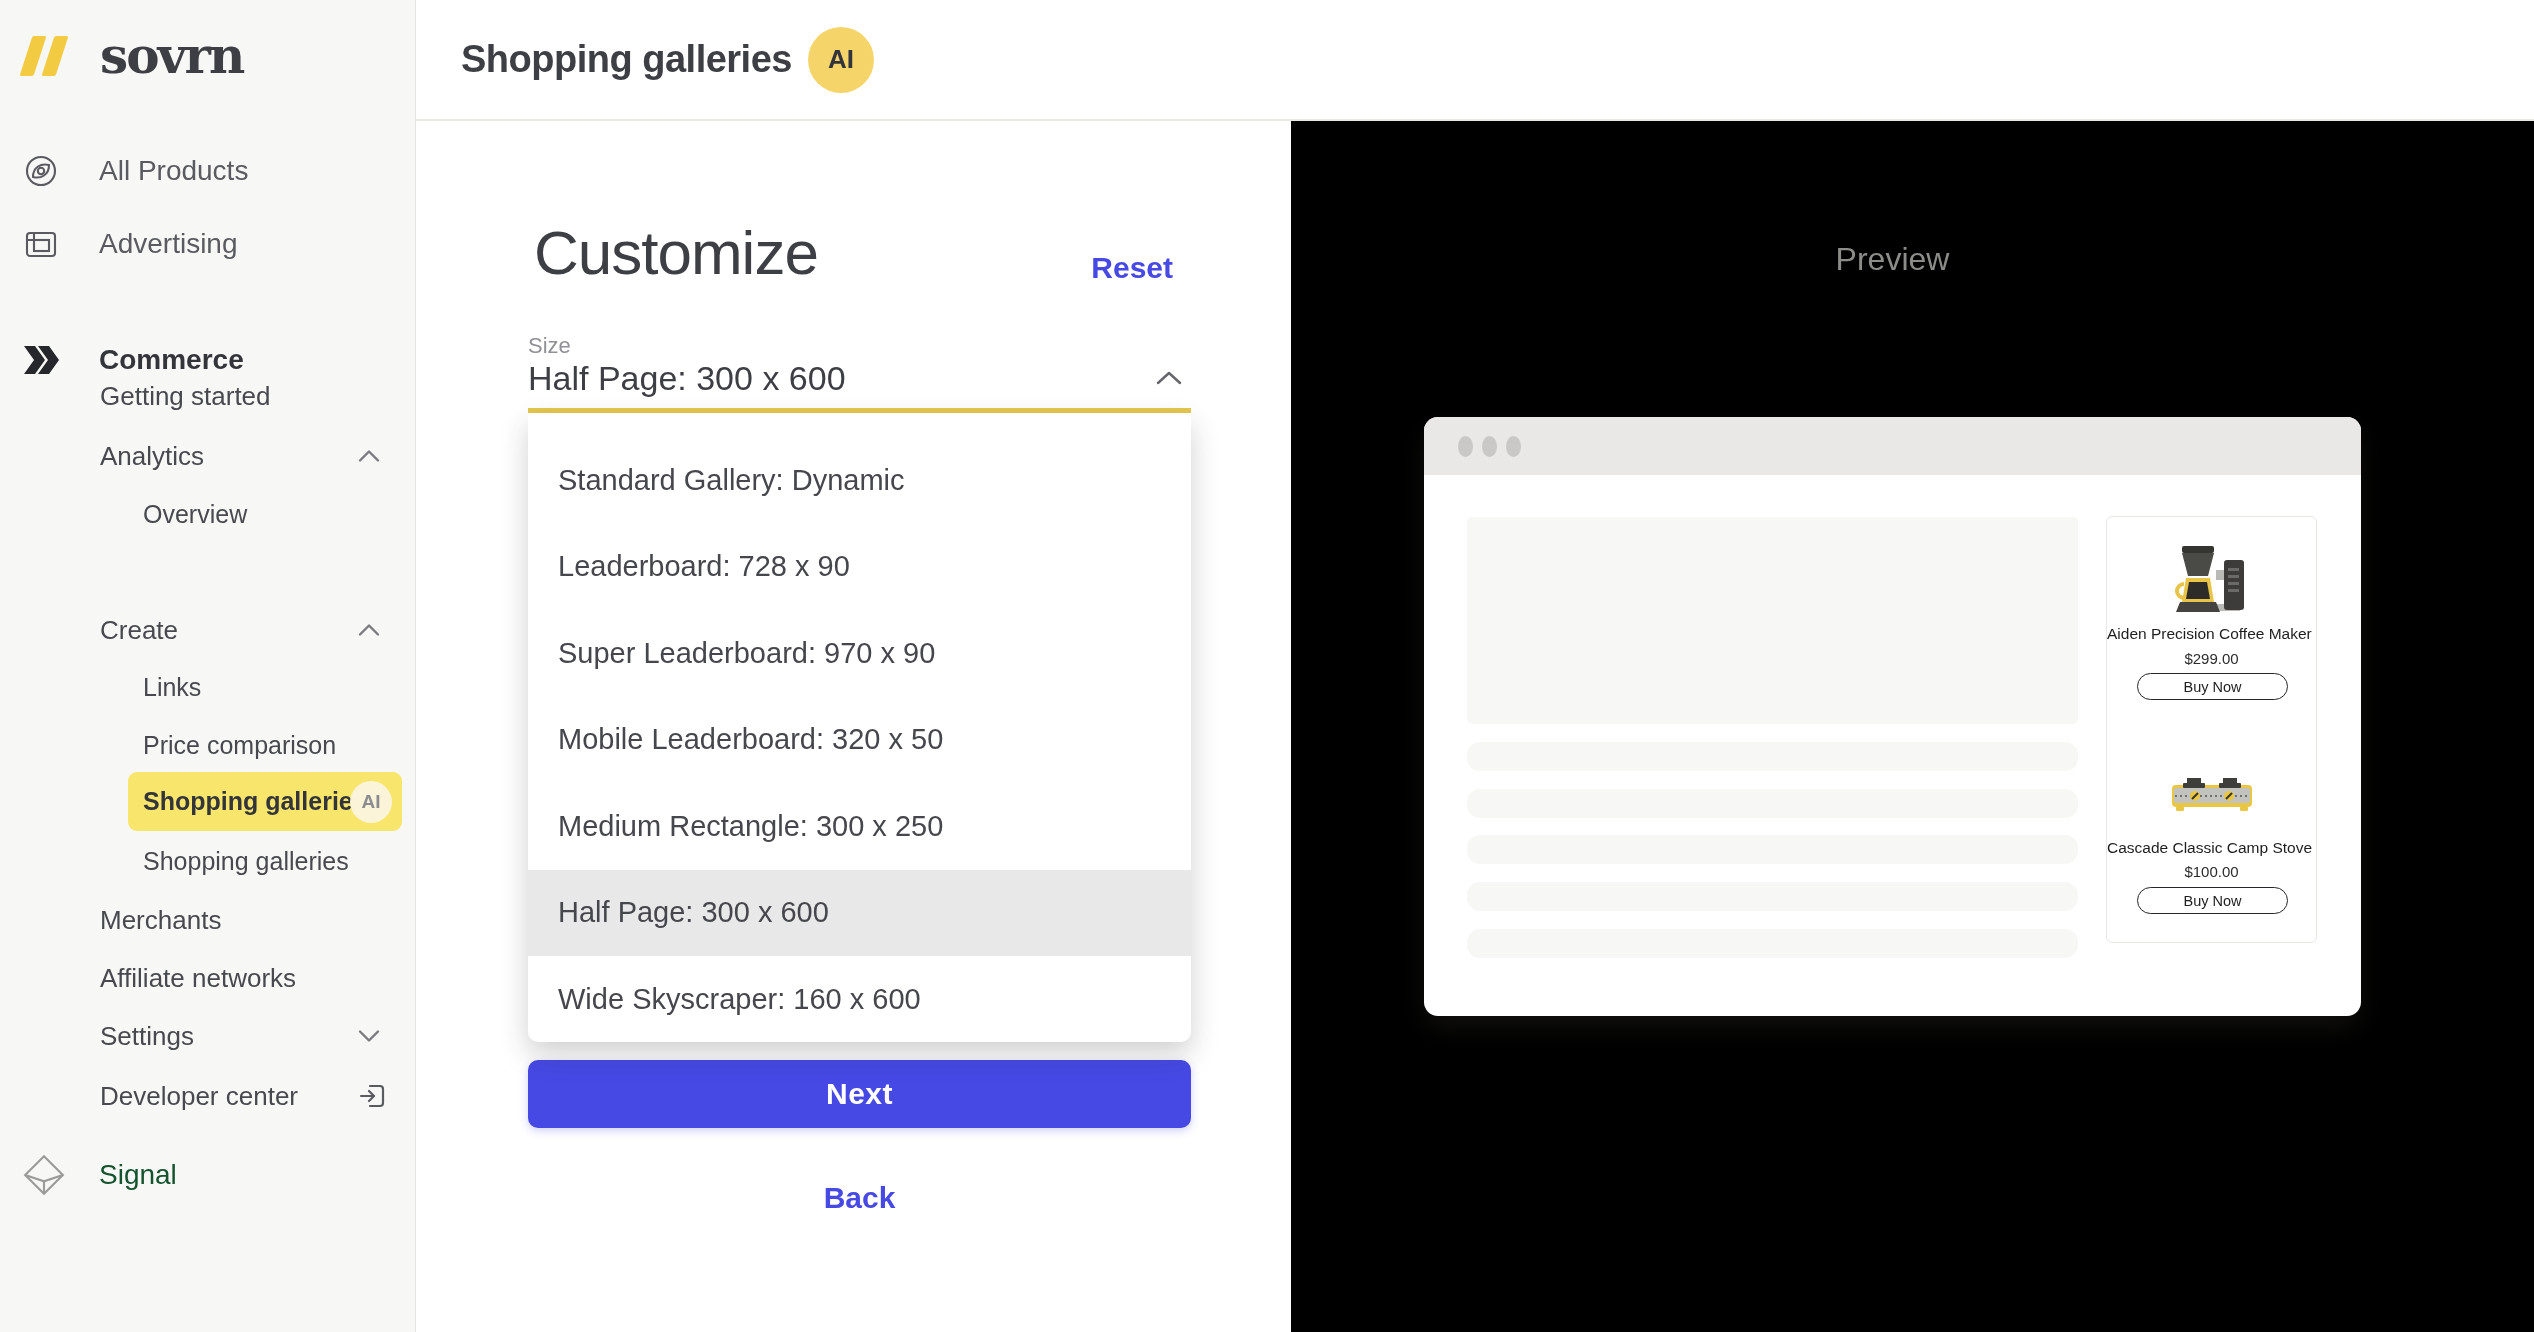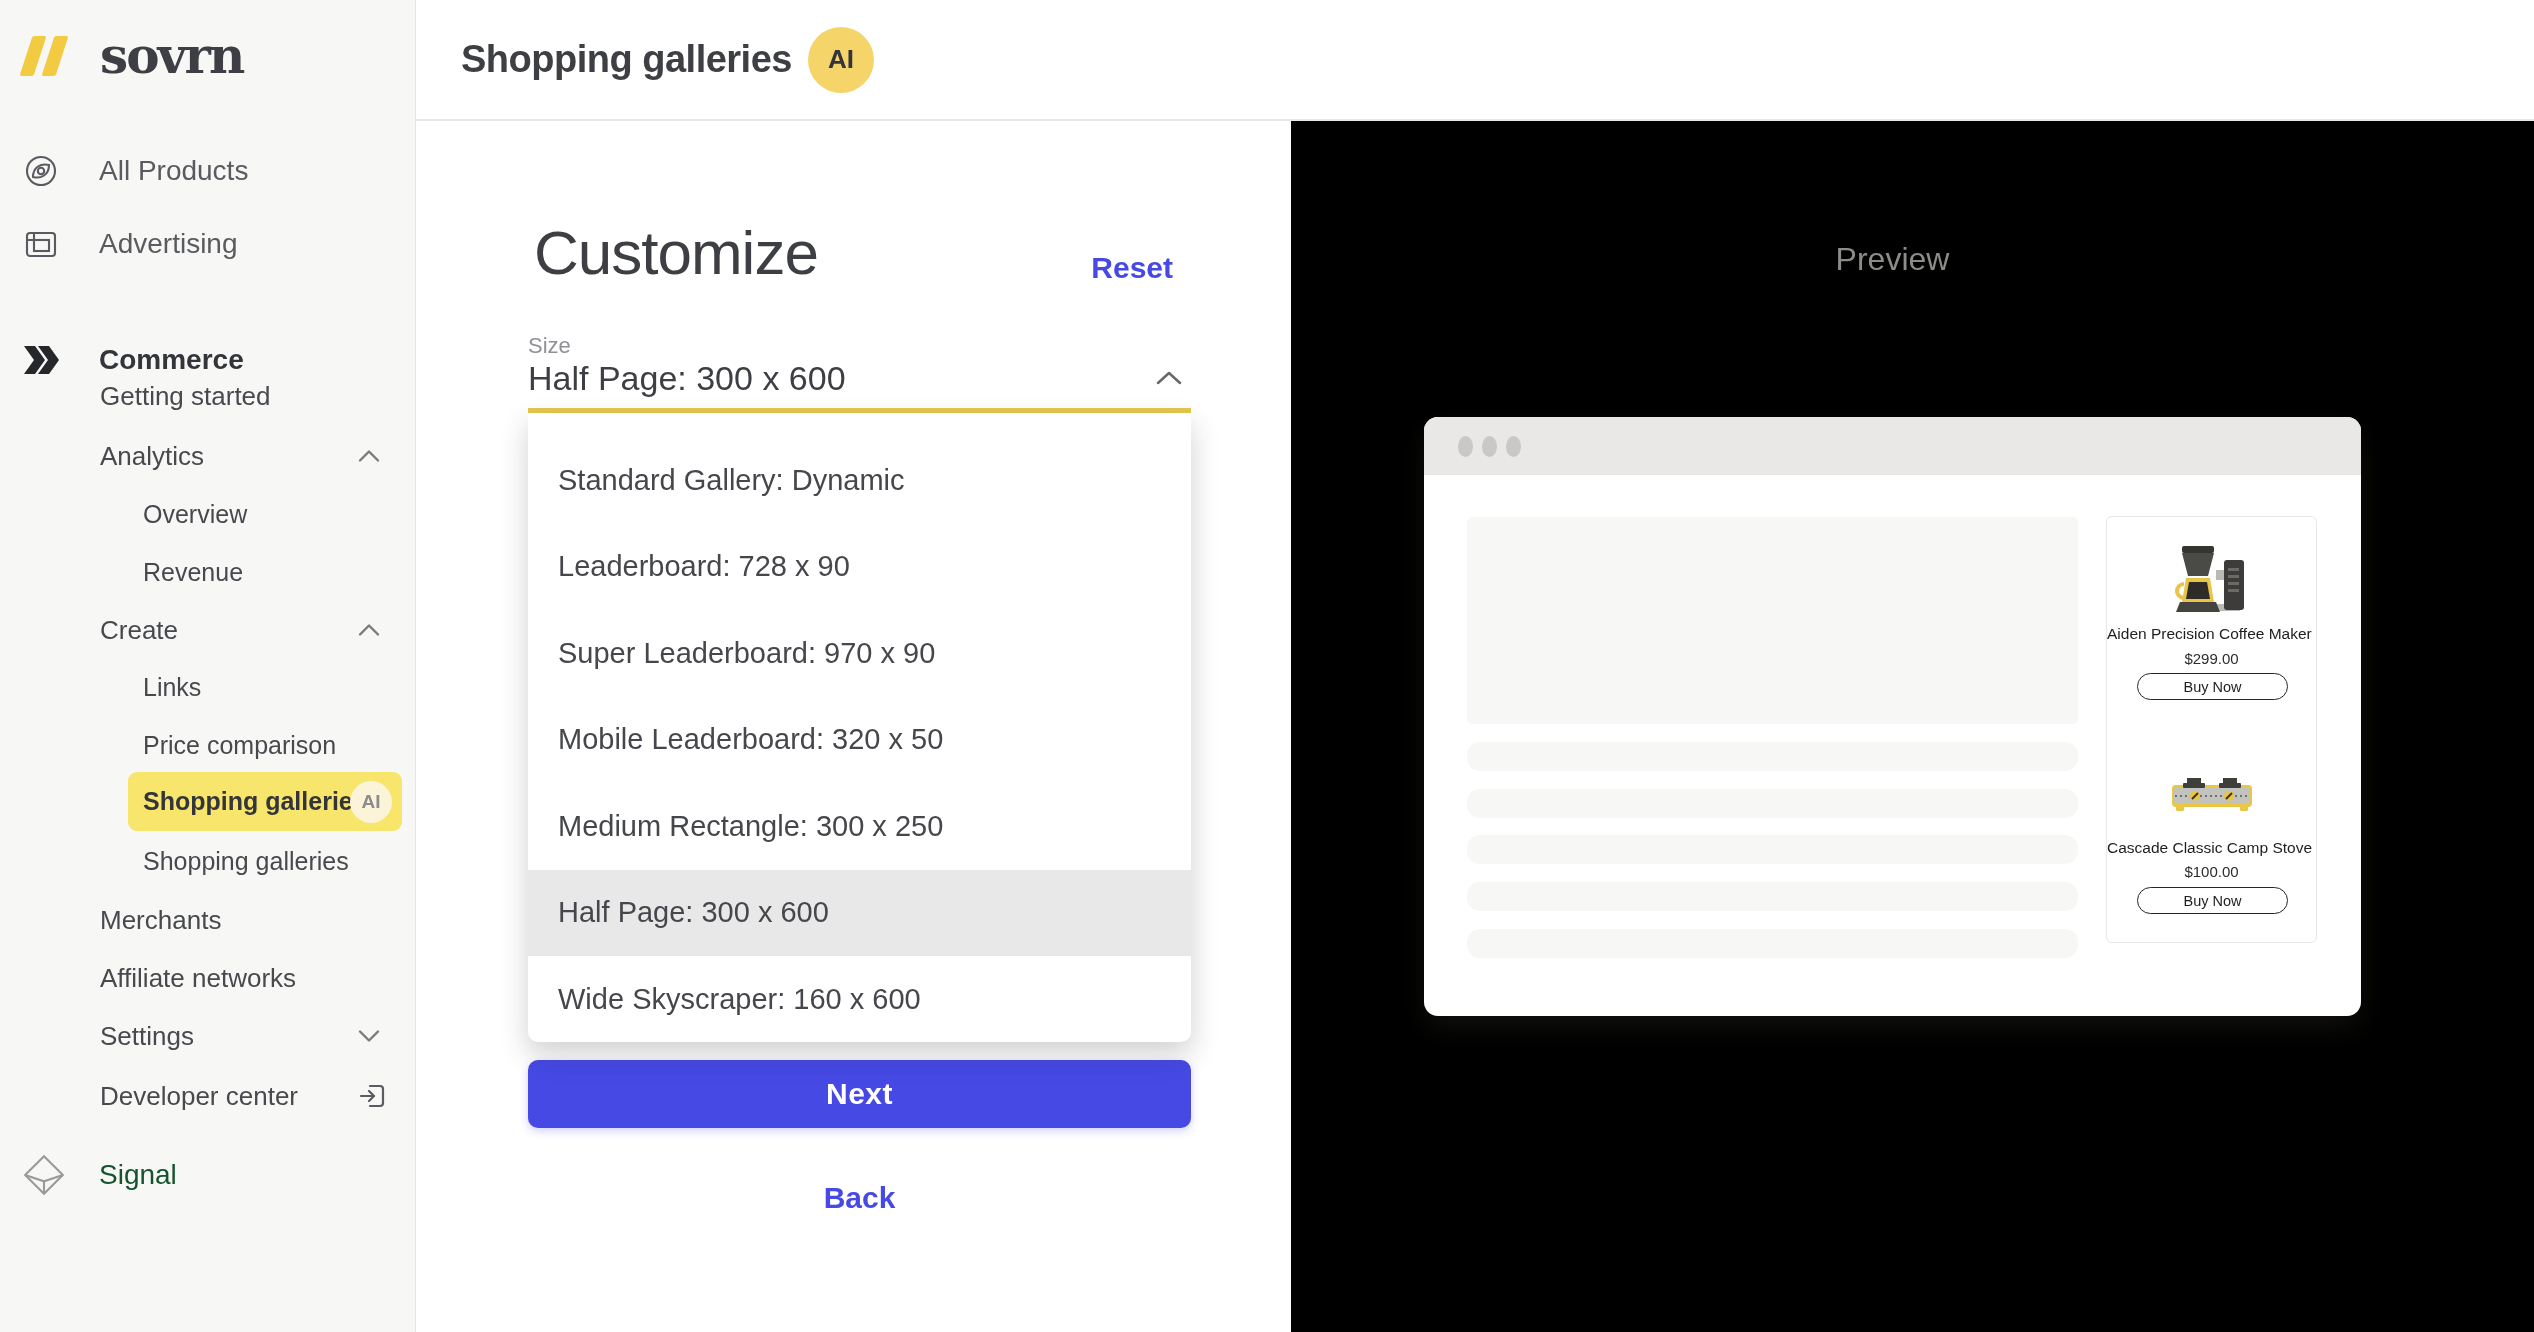--- a/index.html
+++ b/index.html
@@ -148,23 +148,20 @@
       <svg width="22" height="13" viewBox="0 0 22 13" fill="none" stroke="#7a7b7e" stroke-width="2.4" stroke-linecap="round" stroke-linejoin="round">
         <polyline points="2,11 11,2 20,11"></polyline>
       </svg>
     </span>
   </div>
 
   <div class="nav-row lvl2" style="top:492px">
     <span>Overview</span>
   </div>
 
-  <div class="nav-row lvl2" style="top:550px">
-    <span>Revenue</span>
-  </div>
 
   <div class="nav-row lvl1" style="top:608px">
     <span>Create</span>
     <span class="nav-chevron">
       <svg width="22" height="13" viewBox="0 0 22 13" fill="none" stroke="#7a7b7e" stroke-width="2.4" stroke-linecap="round" stroke-linejoin="round">
         <polyline points="2,11 11,2 20,11"></polyline>
       </svg>
     </span>
   </div>
 

